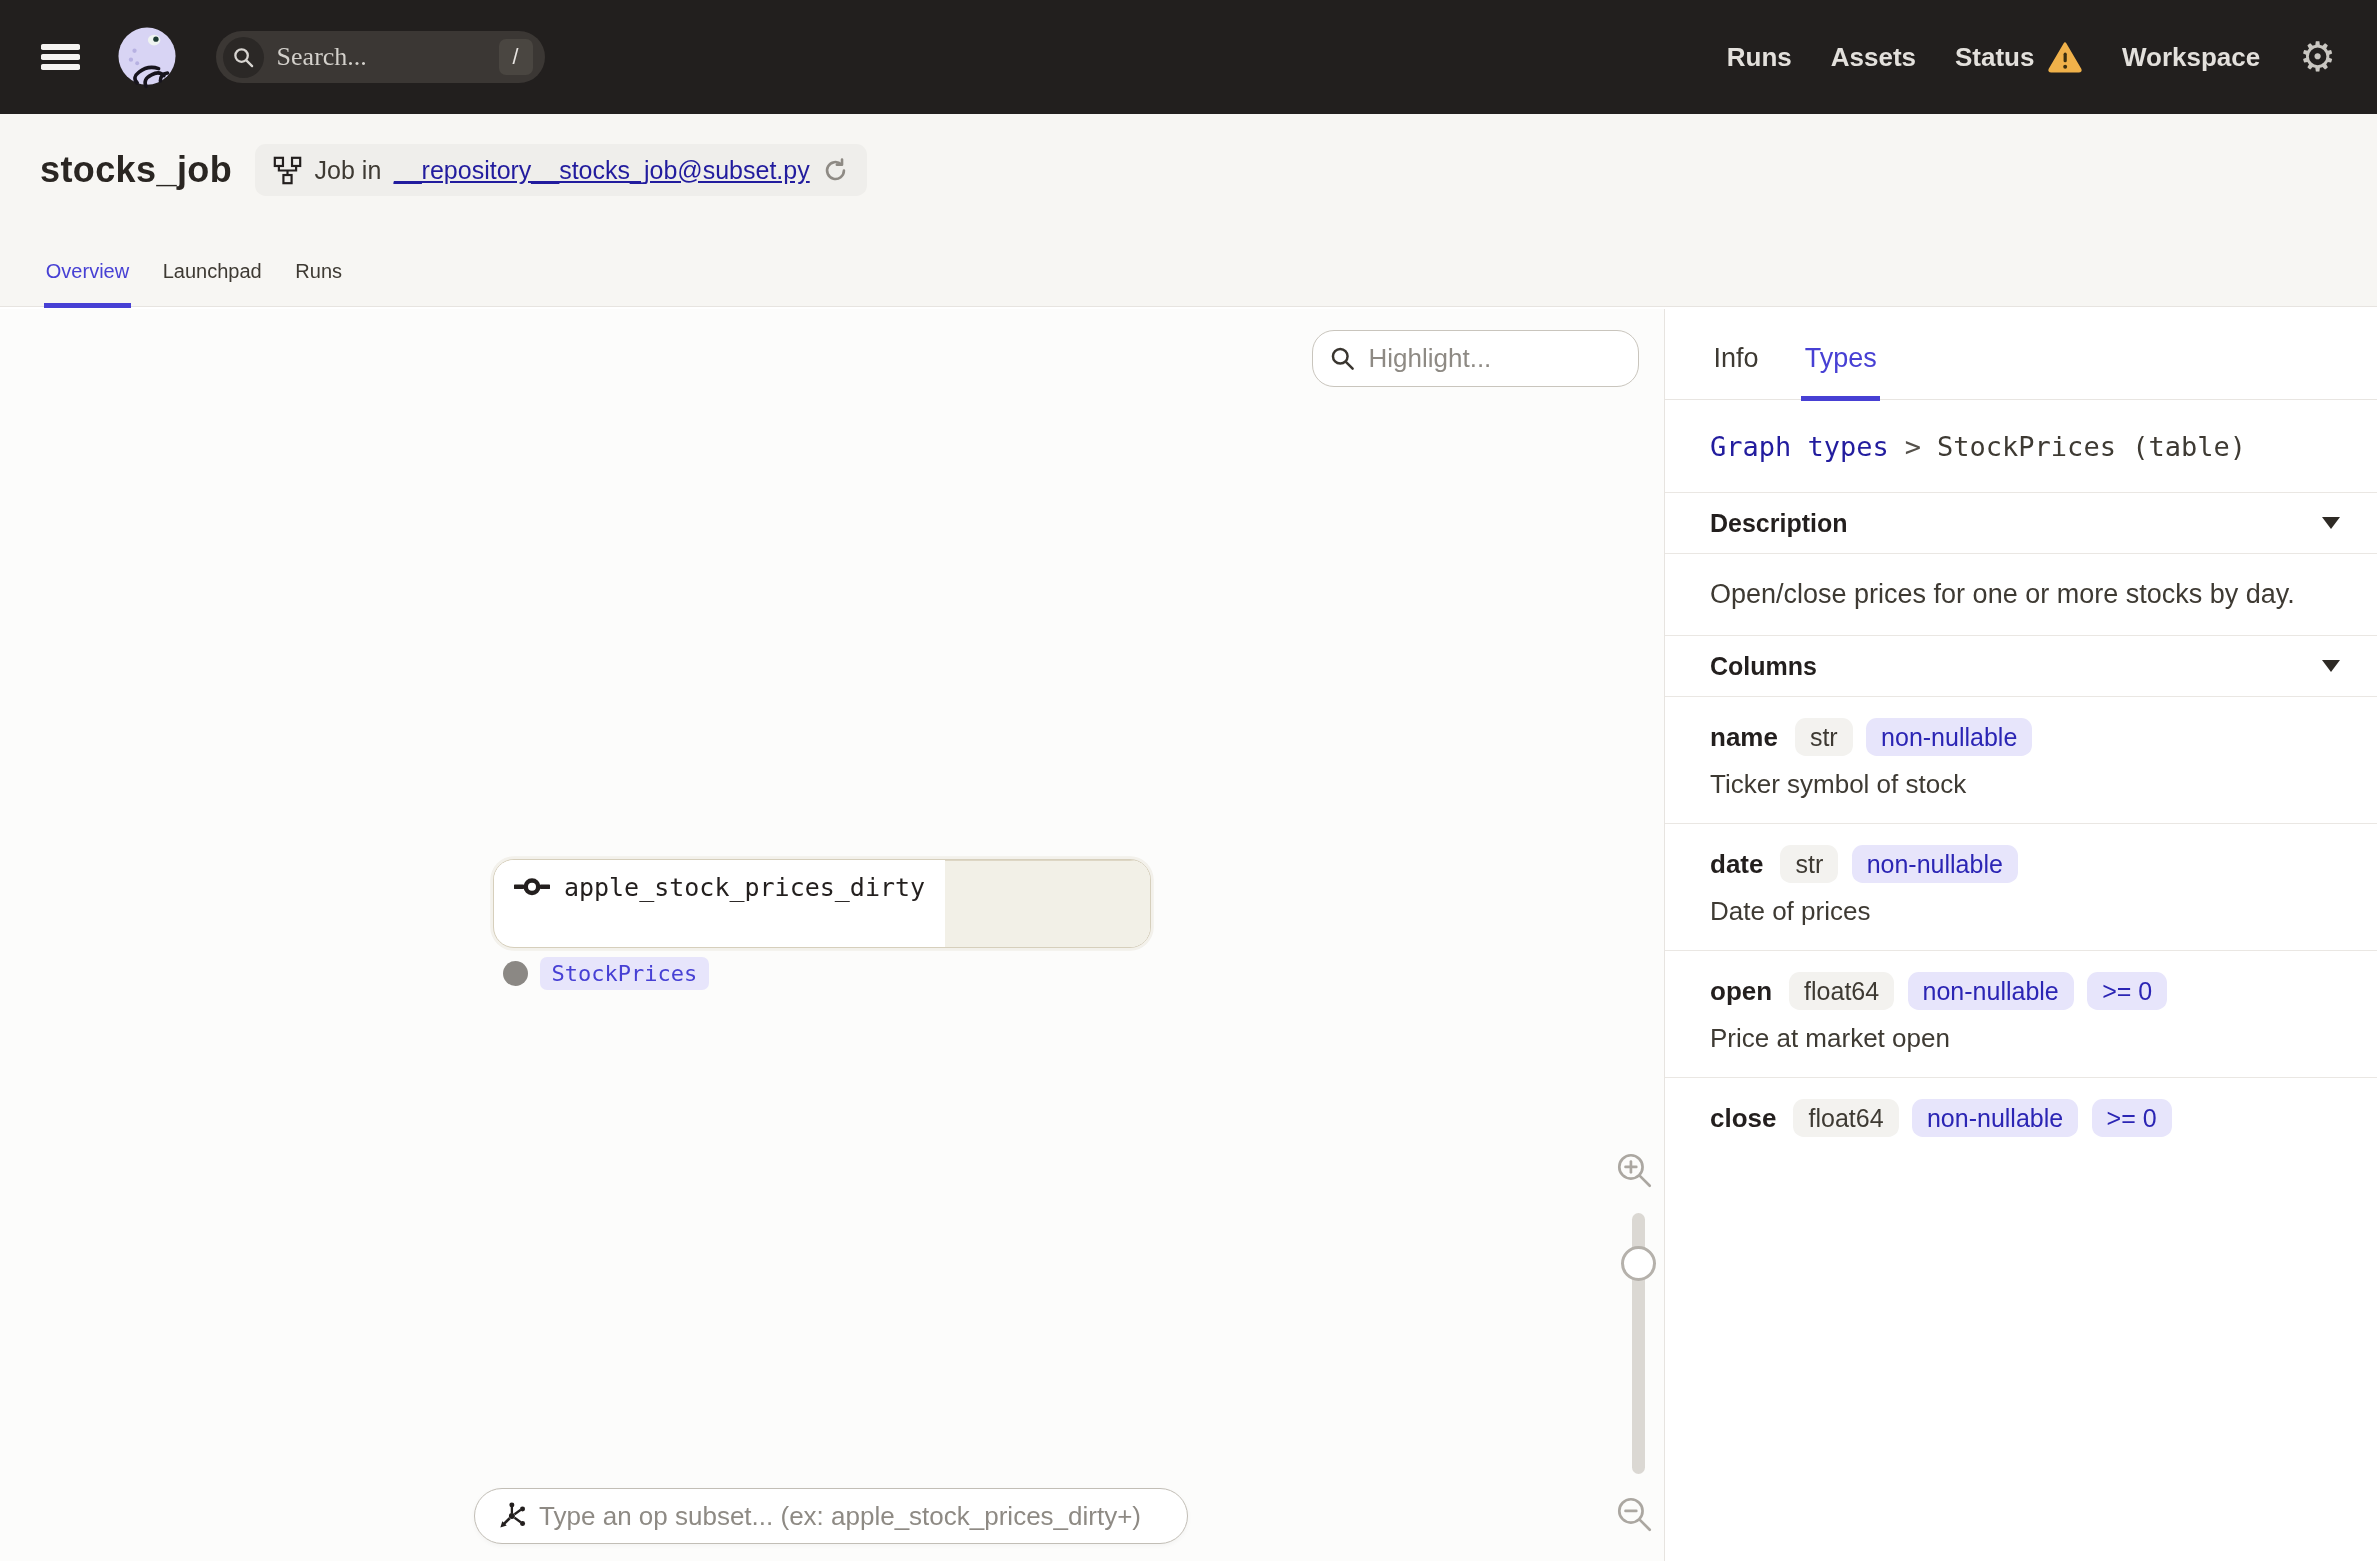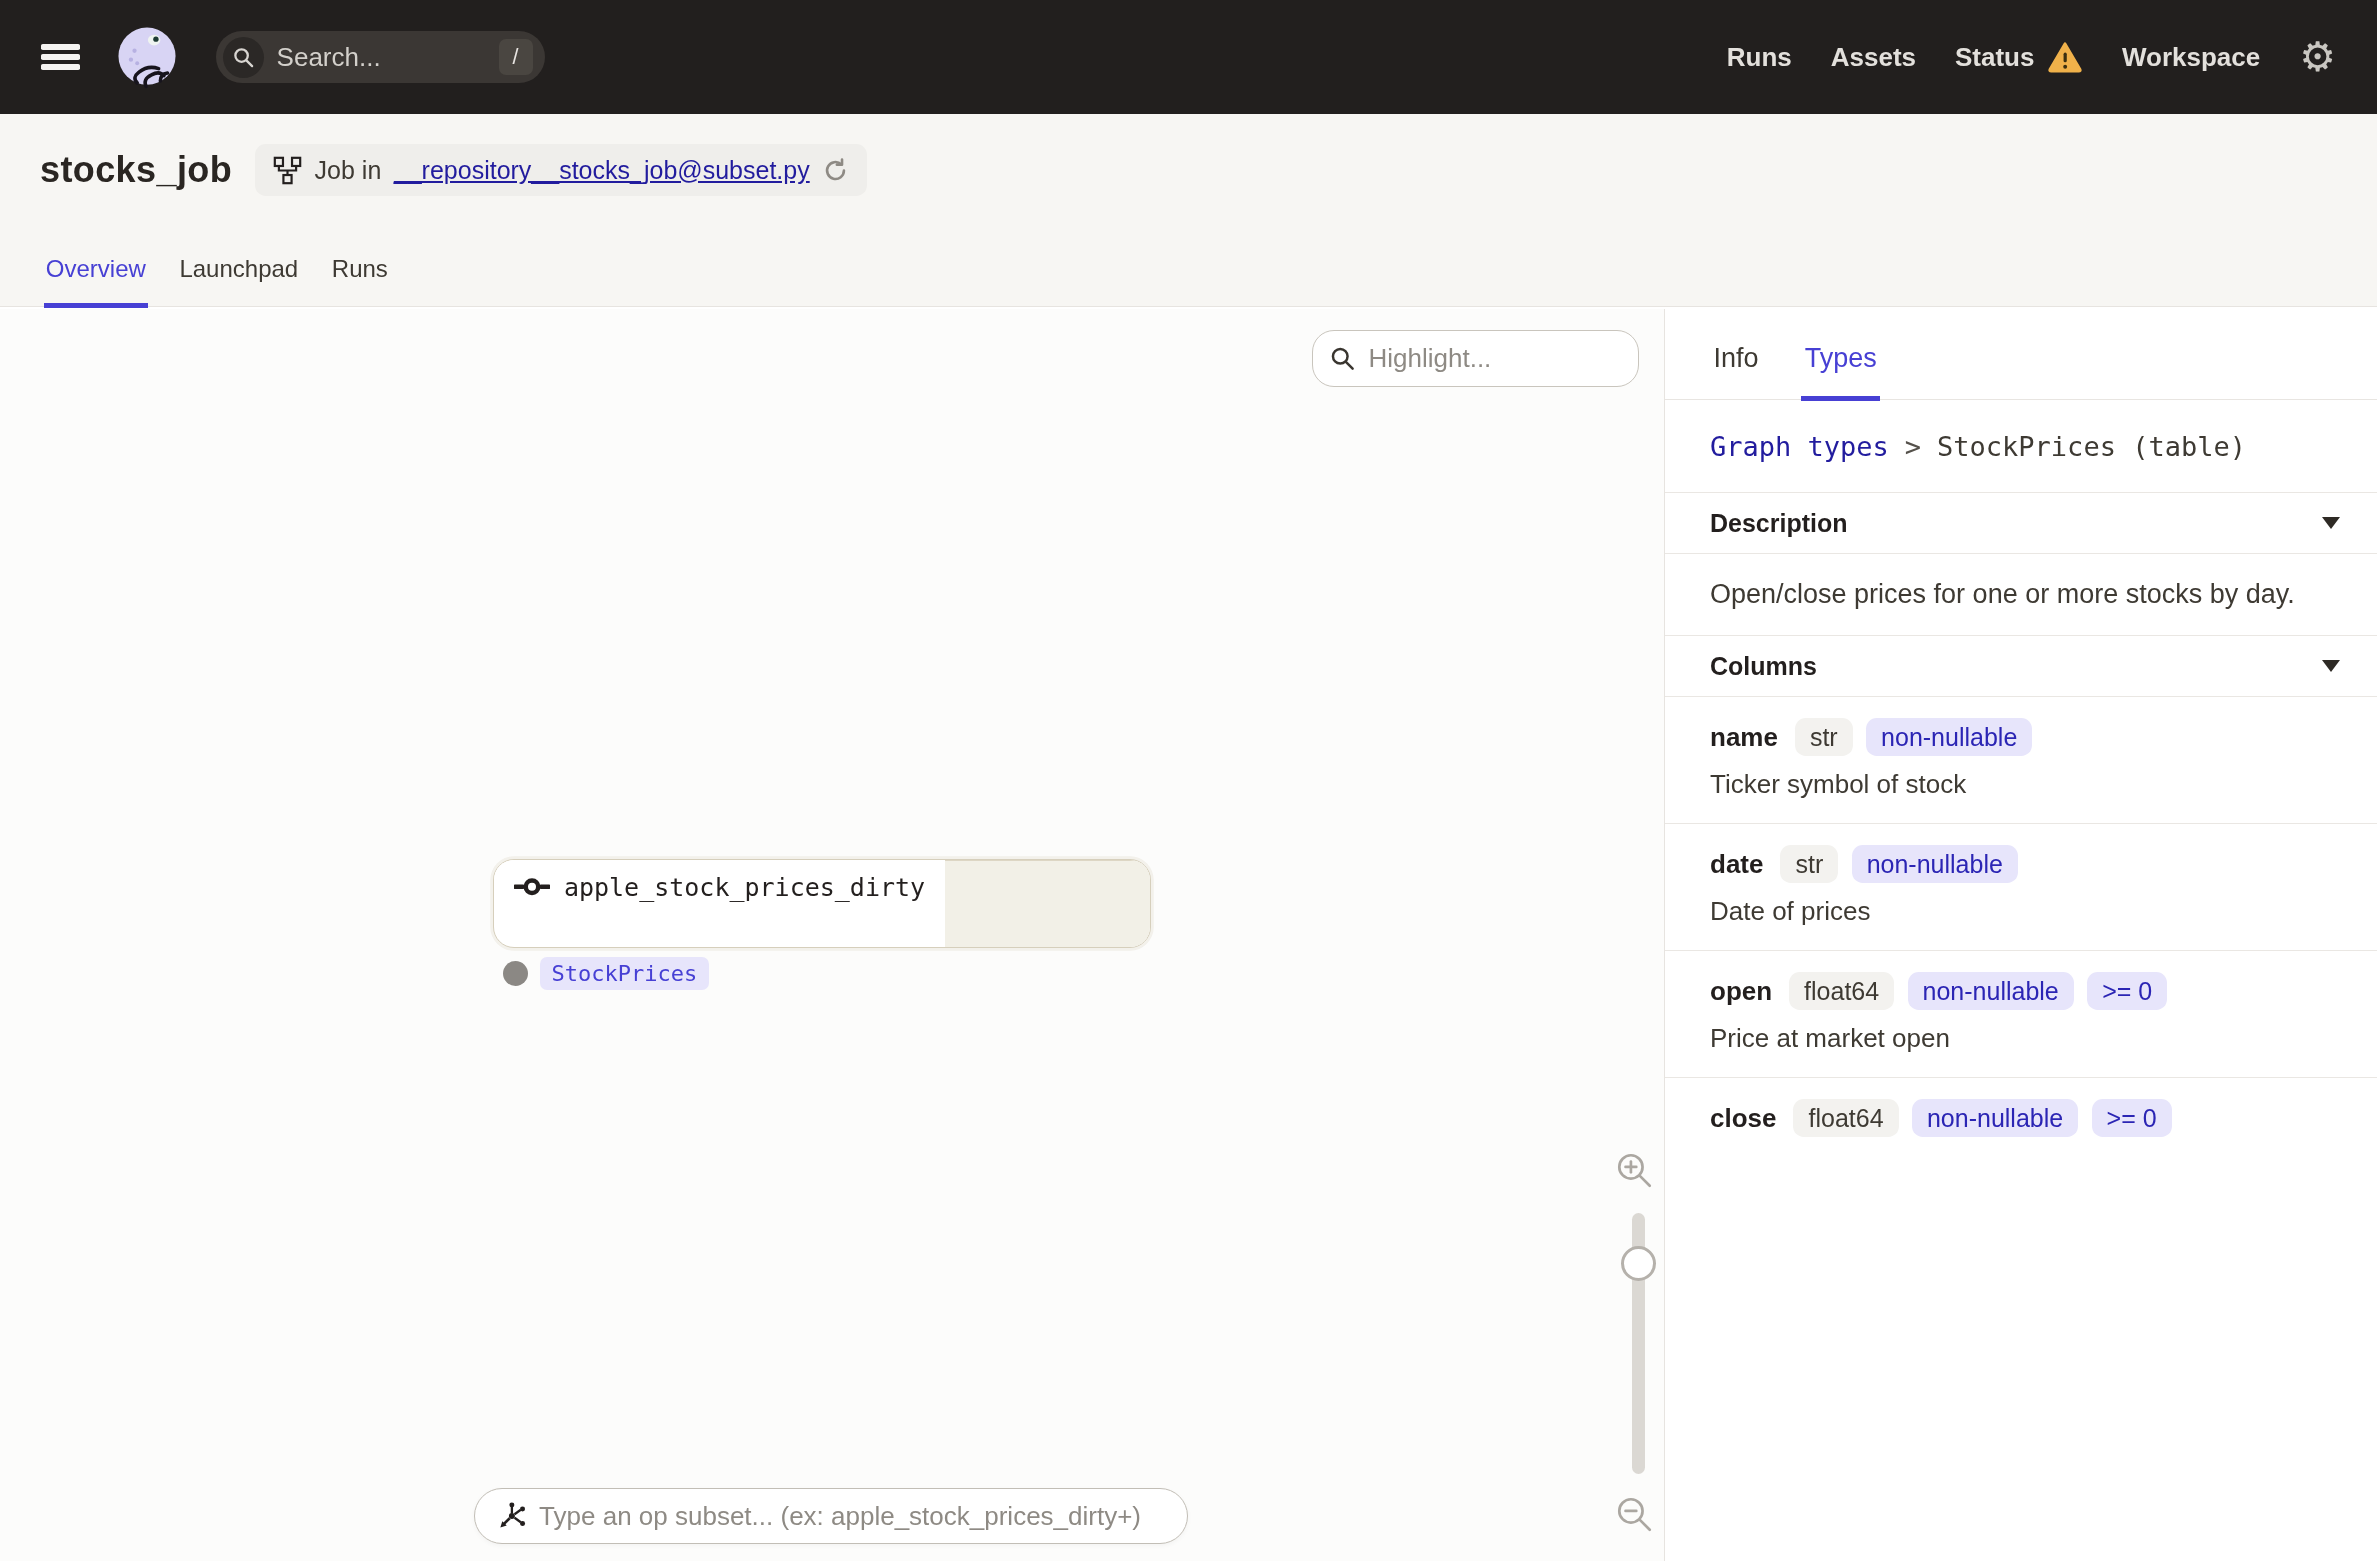--- a/index.html
+++ b/index.html
@@ -28,21 +28,21 @@
     padding: 0 12.5px 0 7.1px; color: #B9B5B0;
   }
   .nav-search .search-circ {
     width: 41px; height: 41px; border-radius: 50%;
     background: #2B2826; display: flex; align-items: center; justify-content: center;
     margin-right: 12.5px;
   }
   .nav-search input {
     background: transparent; border: none; outline: none;
     color: #22c55e; font-size: 26px; width: 188px;
-    font-family: Liberation Sans, sans-serif;
+    font-family: Liberation Serif, serif;
   }
   .nav-search input::placeholder { color: #D3D0CB; }
   .kbd-slash {
     margin-left: auto; width: 34px; height: 36px; border-radius: 7.1px;
     background: #4A4641; color: #E8E5E2; font-size: 21.4px;
     display: flex; align-items: center; justify-content: center;
   }
   .nav-spacer { flex: 1; }
   .nav-links { display: flex; align-items: center; gap: 39px; }
   .nav-link { color: #E3E0DC; font-size: 26px; font-weight: 600; cursor: pointer; display: flex; align-items: center; gap: 12.5px; }
@@ -55,21 +55,21 @@
   }
   .title-row { display: flex; align-items: center; padding: 30px 0 0 40px; gap: 23px; }
   .page-title { font-size: 36px; font-weight: 700; color: #2A2622; letter-spacing: 0.4px; }
   .job-badge {
     height: 52px; background: #EFEEEB; border-radius: 10.7px;
     display: flex; align-items: center; gap: 12.5px; padding: 0 18px;
     font-size: 25px; color: #3E3A33;
   }
   .job-badge a { color: #221C9E; text-decoration: underline; cursor: pointer; }
   .tabs-row { position: absolute; bottom: -1.8px; left: 44px; display: flex; gap: 30px; }
-  .tab { font-size: 24px; font-weight: 500; color: #3E3A33; padding: 0 1.8px 19.6px 1.8px; cursor: pointer; border-bottom: 5.4px solid transparent; }
+  .tab { font-size: 20px; font-weight: 500; color: #3E3A33; padding: 0 1.8px 19.6px 1.8px; cursor: pointer; border-bottom: 5.4px solid transparent; }
   .tab.active { color: #4740D4; border-bottom-color: #4740D4; }
 
   
   .canvas { position: absolute; top: 309px; left: 0; width: 1664px; bottom: 0; background: #FCFCFB; }
   .highlight-box {
     position: absolute; left: 1312px; top: 21.4px; width: 327px; height: 57px;
     background: #fff; border: 1.8px solid #C9C5BD; border-radius: 22px;
     display: flex; align-items: center; padding: 0 16px; gap: 12.5px;
   }
   .highlight-box input { border: none; outline: none; font-size: 26px; color: #39352F; width: 223px; background: transparent; font-family: "Liberation Sans", sans-serif;}

